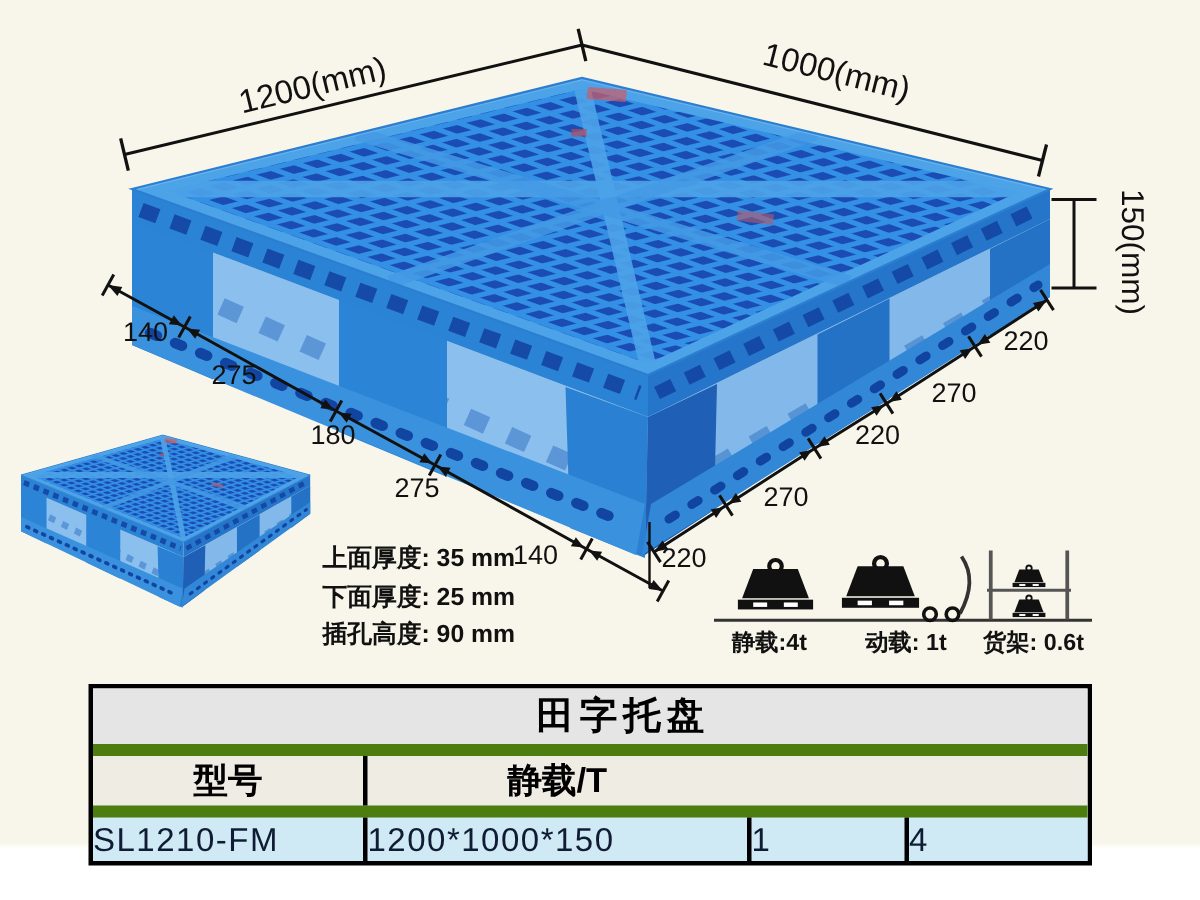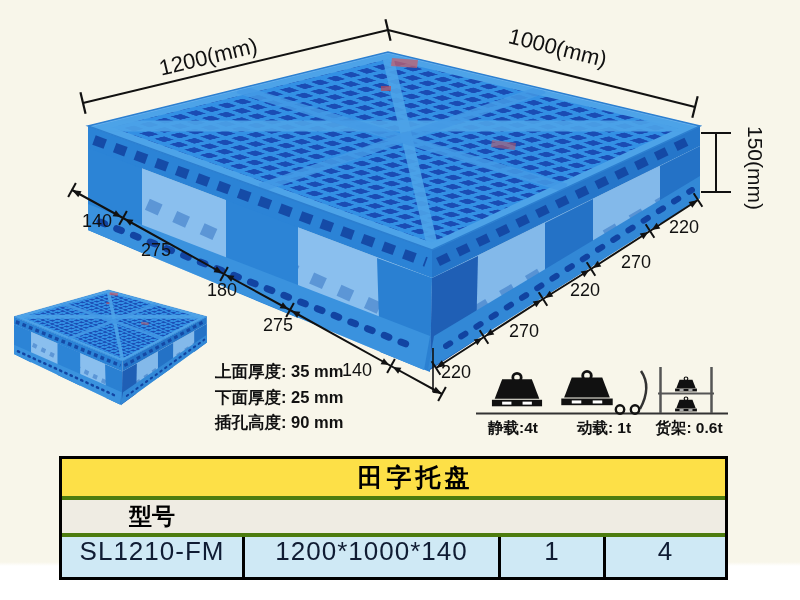--- a/index.html
+++ b/index.html
@@ -12,27 +12,27 @@
   svg text{font-family:"Liberation Sans",sans-serif;fill:#111;}
   .dimnum{font-size:18px;}
   .dimbig{font-size:22px;}
   .note{font-size:16.5px;font-weight:600;}
   .loadlab{font-size:15.5px;font-weight:700;}
 
   .spec-table{
     position:absolute;left:59px;top:456px;width:663px;
     border:3px solid #000;background:#fff;box-sizing:content-box;
   }
-  .tt{height:37px;line-height:37px;background:#fde047;text-align:center;
+  .tt{height:37px;line-height:37px;background:#e5e5e5;text-align:center;
       font-size:25px;font-weight:bold;letter-spacing:4px;color:#000;padding-left:44px;}
-  .th,.trw{display:grid;grid-template-columns:180px 256px 105px 1fr;border-top:4px solid #4d7c0f;}
+  .th,.trw{display:grid;grid-template-columns:180px 256px 105px 1fr;border-top:8px solid #4d7c0f;}
   .th{background:#efece3;}
   .trw{background:#cfe9f5;}
   .th .c{height:33px;line-height:33px;font-size:23px;font-weight:bold;text-align:center;color:#000;}
-  .trw .c{height:40px;line-height:29px;font-size:26px;text-align:center;color:#101c33;letter-spacing:1px;}
+  .trw .c{height:29px;line-height:29px;font-size:22px;text-align:left;color:#101c33;letter-spacing:1px;}
   .c + .c{border-left:3px solid #000;}
 </style>
 </head>
 <body>
 
 <svg width="800" height="455" viewBox="0 0 800 455">
   <defs>
     <pattern id="mesh" width="16" height="16" patternUnits="userSpaceOnUse" patternTransform="matrix(0.971,-0.2395,0.9407,0.3391,88,126)">
       <rect width="16" height="16" fill="#3390e4"></rect>
       <rect x="3" y="3" width="10" height="10" fill="#1a4cb4"></rect>
@@ -153,20 +153,21 @@
     <text class="loadlab" x="513" y="433" text-anchor="middle">静载:4t</text>
     <text class="loadlab" x="604" y="433" text-anchor="middle">动载: 1t</text>
     <text class="loadlab" x="689" y="433" text-anchor="middle">货架: 0.6t</text>
   </g>
 </svg>
 
 <div class="spec-table">
   <div class="tt">田字托盘</div>
   <div class="th">
     <div class="c">型号</div>
+    <div class="c">静载/T</div>
   </div>
   <div class="trw">
     <div class="c">SL1210-FM</div>
-    <div class="c">1200*1000*140</div>
+    <div class="c">1200*1000*150</div>
     <div class="c">1</div>
     <div class="c">4</div>
   </div>
 </div>
 
 </body></html>

